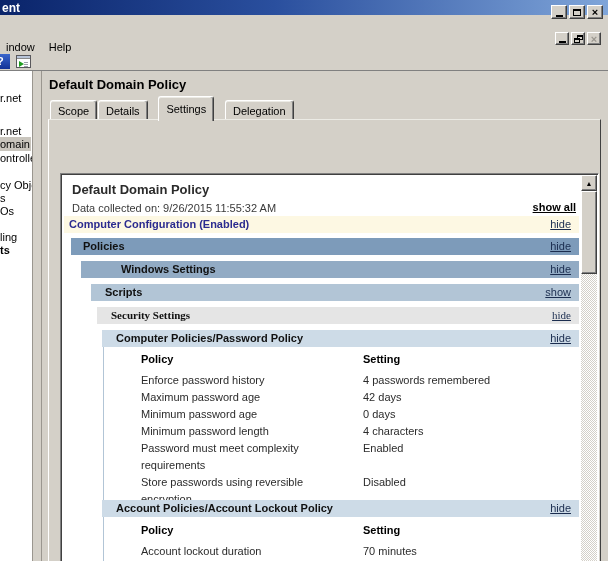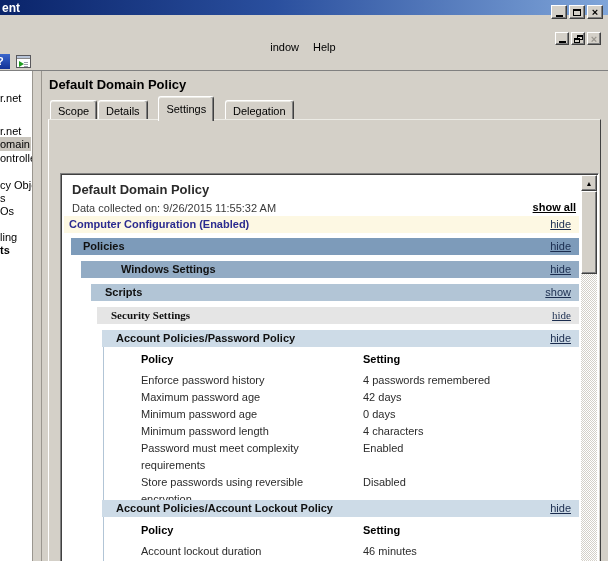--- a/index.html
+++ b/index.html
@@ -23,21 +23,21 @@
   .glyph-max { width:8px; height:7px; border:1px solid #000; border-top:2px solid #000; }
   .glyph-close { font-size:11px; font-weight:bold; line-height:10px; }
   .glyph-restore { position:relative; width:9px; height:8px; }
   .glyph-restore i { position:absolute; display:block; border:1px solid #000; border-top:2px solid #000; background:#d4d0c8; }
   .glyph-restore i:first-child { width:6px; height:5px; right:0; top:0; }
   .glyph-restore i:last-child  { width:6px; height:5px; left:0; bottom:0; }
   .grayed { color:#9a968f; }
   .grayed .glyph-close { color:#9a968f; }
 
   #menubar { left:0; top:28px; width:608px; height:38px; background:#d4d0c8;
-    border-bottom:1px solid #9a968f; display:flex; align-items:center;justify-content:center; }
+    border-bottom:1px solid #9a968f; display:flex; align-items:center; }
   .menu-item { font-size:11px; color:#000; padding:3px 8px 3px 6px; }
   #menubar .winbtns { top:4px; right:7px; }
   #menubar .wbtn { width:14px; height:13px; }
 
   #toolbar { left:0; top:53px; width:608px; height:17px; background:#d4d0c8; }
   #tool-help { position:absolute; left:0; top:1px; width:10px; height:15px;
     background:linear-gradient(180deg,#3a66cc,#123297); color:#fff; font-weight:bold;
     font-size:11px; overflow:hidden; line-height:15px; text-indent:-3px; }
   #tool-console { position:absolute; left:16px; top:2px; width:15px; height:13px;
     background:#fff; border:1px solid #59585c; }
@@ -195,21 +195,21 @@
           </div>
           <div class="band" style="left: 30px; top: 110px; background: rgb(178, 197, 214);">
             <span class="blabel" style="left: 14px; color: rgb(17, 17, 17);">Scripts</span>
             <a class="blink">show</a>
           </div>
           <div class="band" style="left: 36px; top: 133px; background: #e5e5e5; font-family: Liberation Serif, serif;">
             <span class="blabel" style="left: 14px; color: rgb(17, 17, 17);">Security Settings</span>
             <a class="blink">hide</a>
           </div>
           <div class="band" style="left: 41px; top: 156px; background: rgb(205, 219, 231);">
-            <span class="blabel" style="left: 14px; color: rgb(17, 17, 17);">Account Policies/Password Policy</span>
+            <span class="blabel" style="left: 14px; color: rgb(17, 17, 17);">Computer Policies/Password Policy</span>
             <a class="blink">hide</a>
           </div>
           <div class="band" style="left: 41px; top: 326px; background: rgb(205, 219, 231);">
             <span class="blabel" style="left: 14px; color: rgb(17, 17, 17);">Account Policies/Account Lockout Policy</span>
             <a class="blink">hide</a>
           </div>
         </div>
       <div id="rpt-tables">
           <div class="rpt-table" style="left: 80px; top: 177px;">
             <div class="trow hdr">
@@ -241,21 +241,21 @@
               <div class="c2">Disabled</div>
             </div>
           </div>
           <div class="rpt-table" style="left: 80px; top: 348px;">
             <div class="trow hdr">
               <div class="c1">Policy</div>
               <div class="c2">Setting</div>
             </div>
             <div class="trow">
               <div class="c1">Account lockout duration</div>
-              <div class="c2">46 minutes</div>
+              <div class="c2">70 minutes</div>
             </div>
             <div class="trow">
               <div class="c1">Account lockout threshold</div>
               <div class="c2">5 invalid logon attempts</div>
             </div>
           </div>
         </div>
       <div id="rpt-scroll">
         <div id="sb-up" class="sbtn"><span>▲</span></div>
         <div id="sb-thumb"></div>

